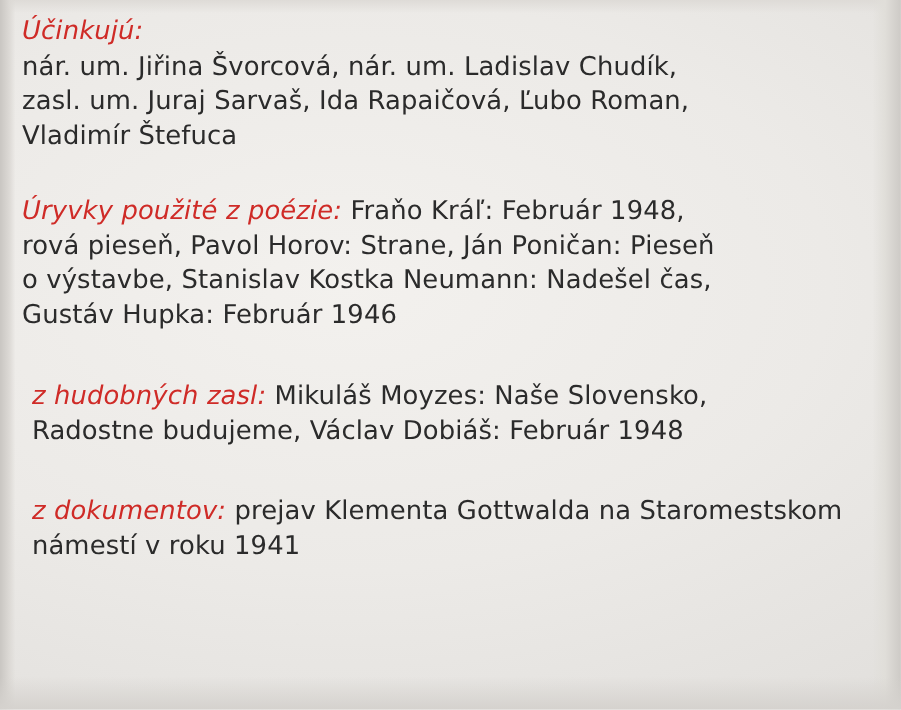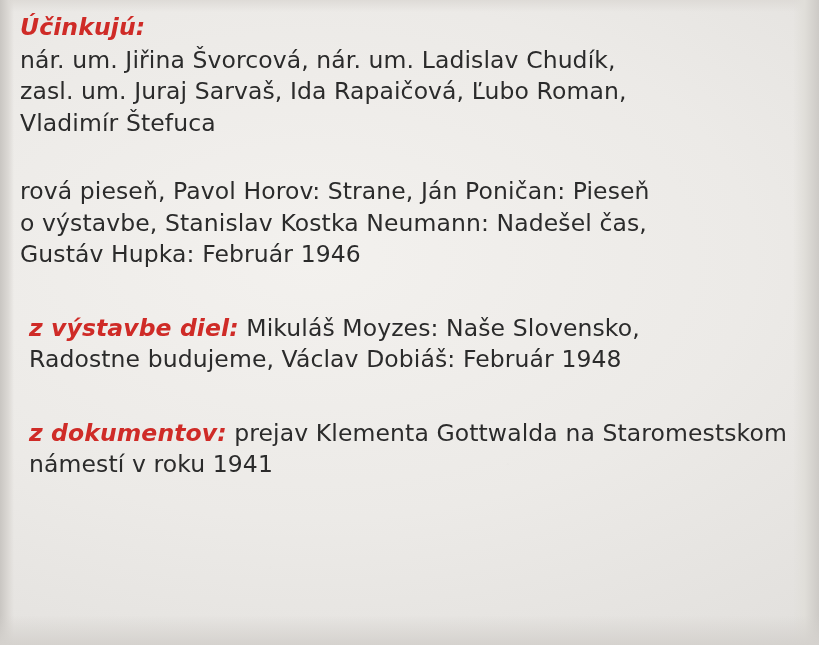--- a/index.html
+++ b/index.html
@@ -68,21 +68,21 @@
   .line {
     font-size: 23.5px;
     line-height: 31.5px;
     color: #2b2b2b;
     white-space: pre;
     letter-spacing: 0.1px;
   }
   .label {
     color: #cf2b27;
     font-style: italic;
-    font-weight: 700;
+    font-weight: 400;
   }
   .block-ucinkuju { margin-top: 4px; }
   .block-ucinkuju .line:first-child { margin-bottom: 1px; }
 
   .block-uryvky { margin-top: 37px; }
   .block-hudobne { margin-top: 42px; padding-left: 9px; }
   .block-dokumenty { margin-top: 42px; padding-left: 9px; }
 
   
   .grain {
@@ -110,27 +110,28 @@
   <div class="content">
 
     <div class="block block-ucinkuju">
       <div class="line"><span class="label">Účinkujú:</span></div>
       <div class="line">nár. um. Jiřina Švorcová, nár. um. Ladislav Chudík,</div>
       <div class="line">zasl. um. Juraj Sarvaš, Ida Rapaičová, Ľubo Roman,</div>
       <div class="line">Vladimír Štefuca</div>
     </div>
 
     <div class="block block-uryvky">
+      <div class="line"><span class="label">Úryvky použité z poézie:</span><span> Fraňo Kráľ: Február 1948,</span></div>
       <div class="line">rová pieseň, Pavol Horov: Strane, Ján Poničan: Pieseň</div>
       <div class="line">o výstavbe, Stanislav Kostka Neumann: Nadešel čas,</div>
       <div class="line">Gustáv Hupka: Február 1946</div>
     </div>
 
     <div class="block block-hudobne">
-      <div class="line"><span class="label">z výstavbe diel:</span><span> Mikuláš Moyzes: Naše Slovensko,</span></div>
+      <div class="line"><span class="label">z hudobných zasl:</span><span> Mikuláš Moyzes: Naše Slovensko,</span></div>
       <div class="line">Radostne budujeme, Václav Dobiáš: Február 1948</div>
     </div>
 
     <div class="block block-dokumenty">
       <div class="line"><span class="label">z dokumentov:</span><span> prejav Klementa Gottwalda na Staromestskom</span></div>
       <div class="line">námestí v roku 1941</div>
     </div>
 
   </div>
 </div>

